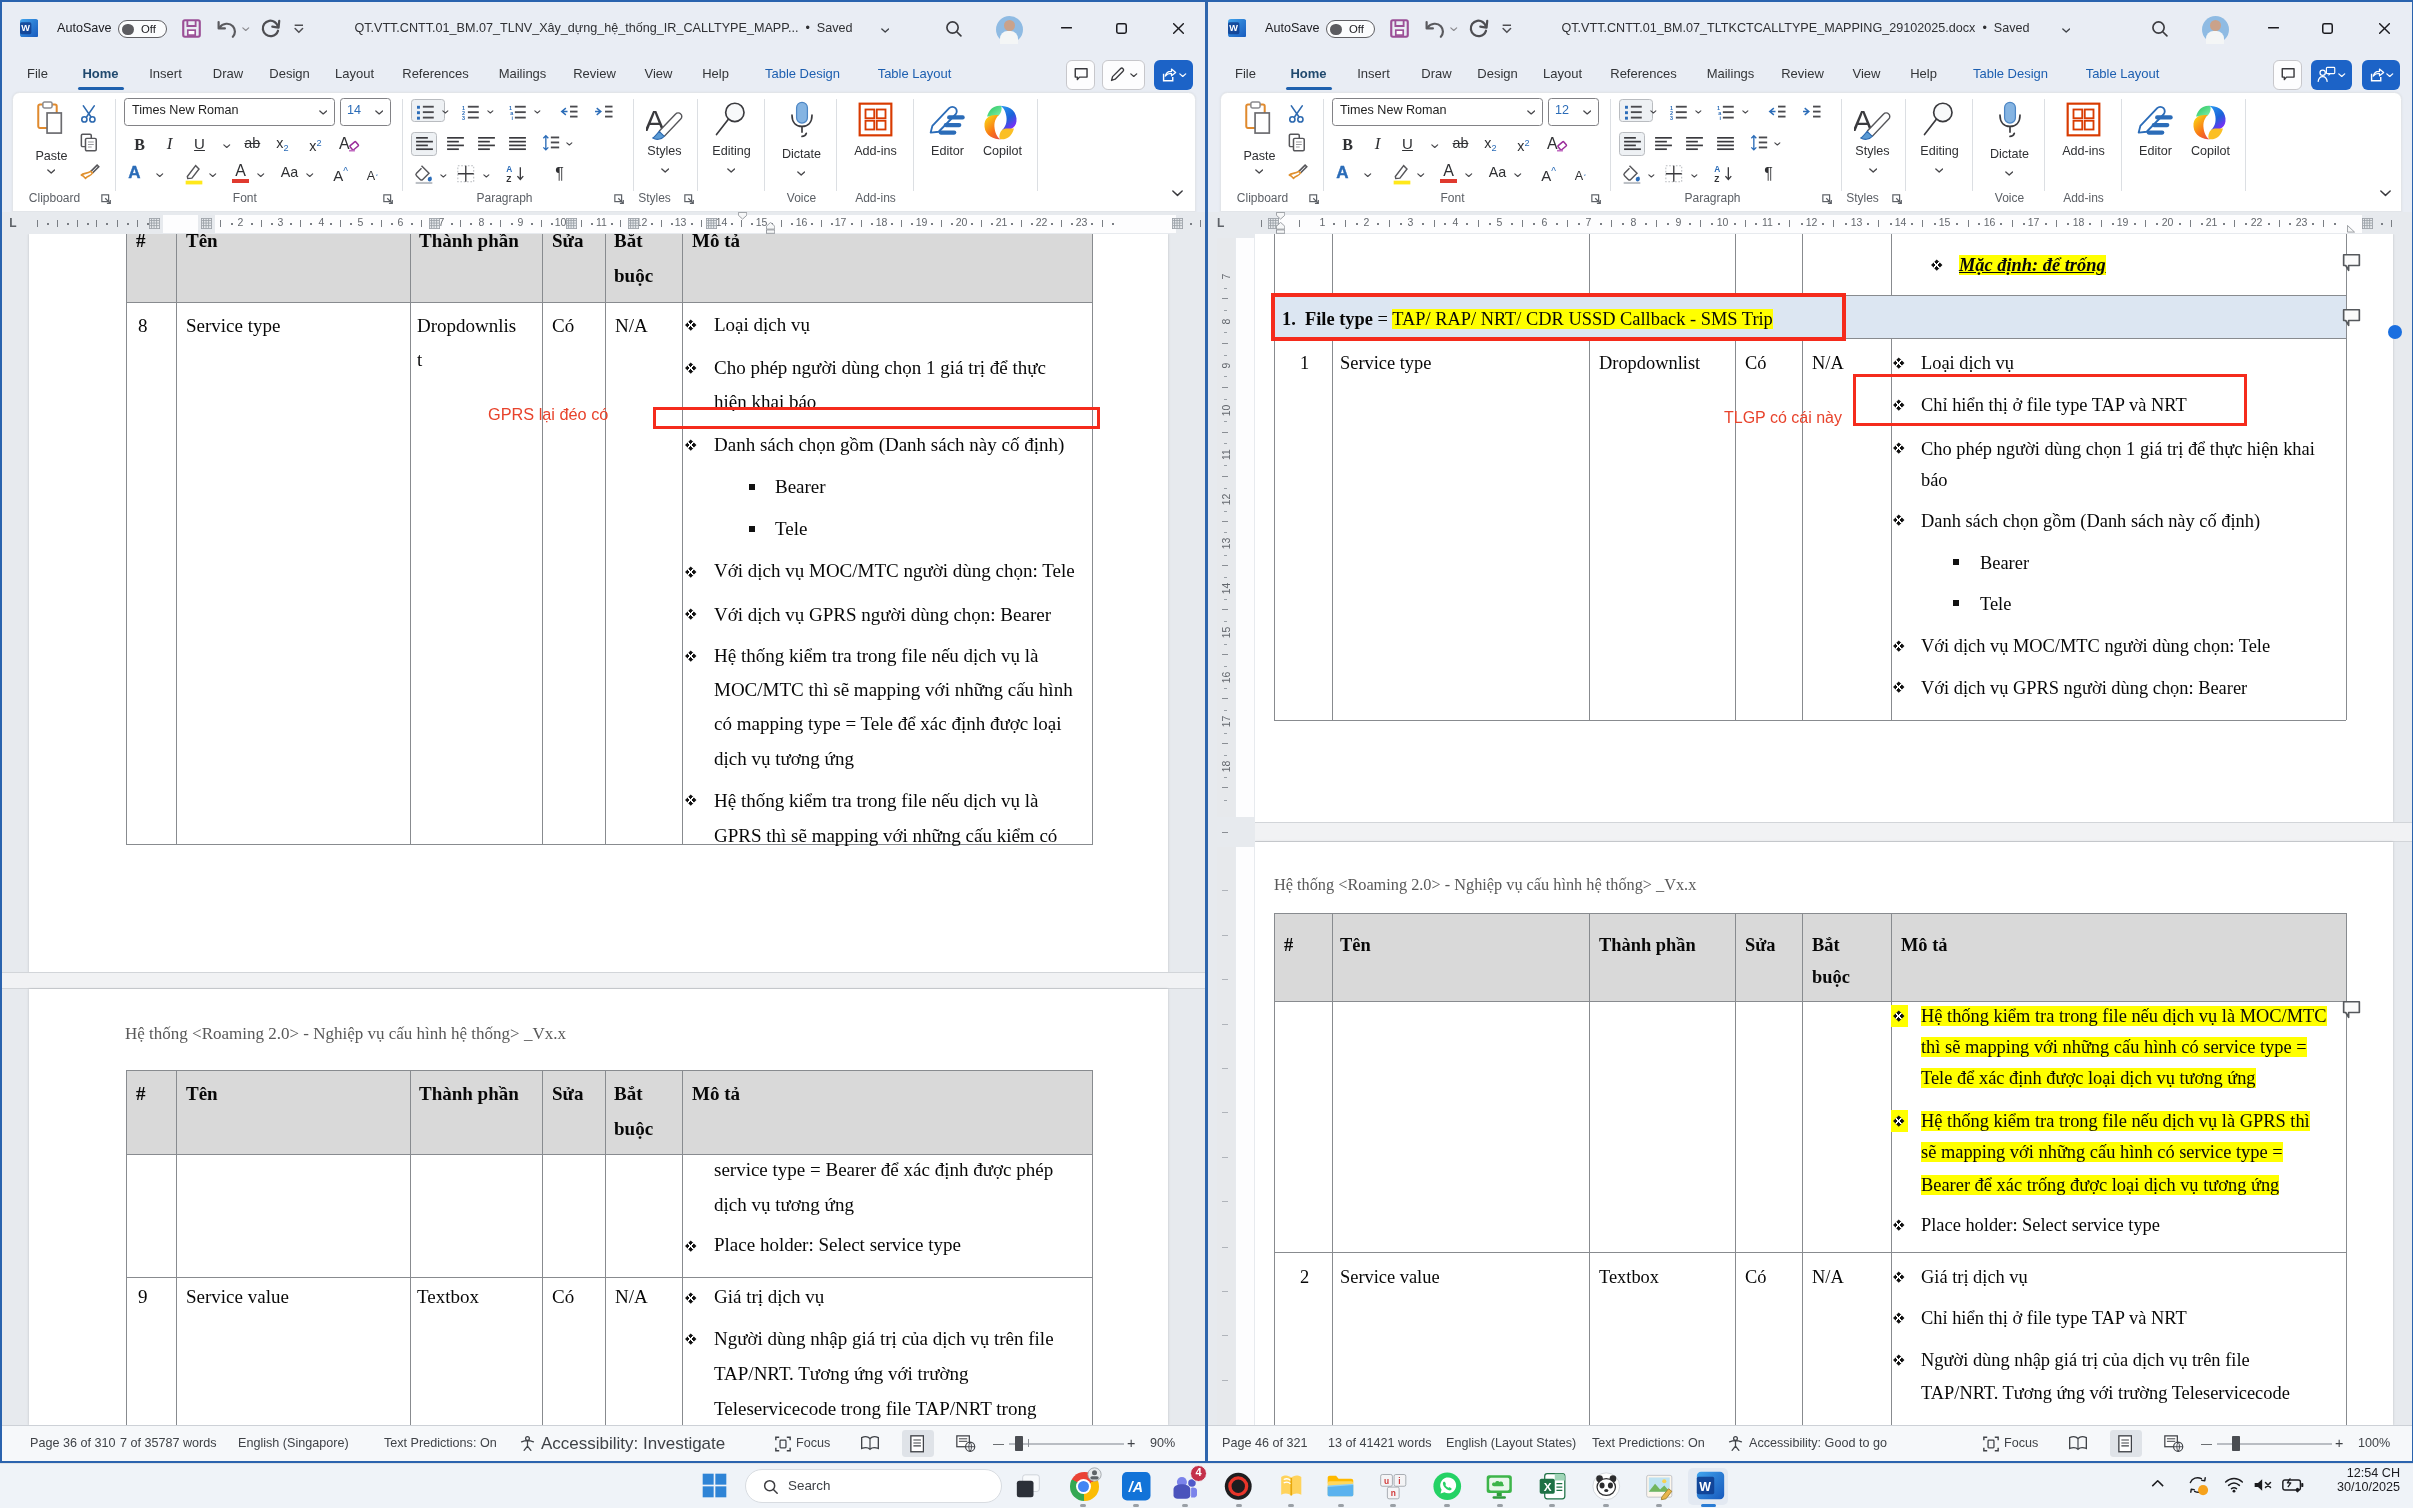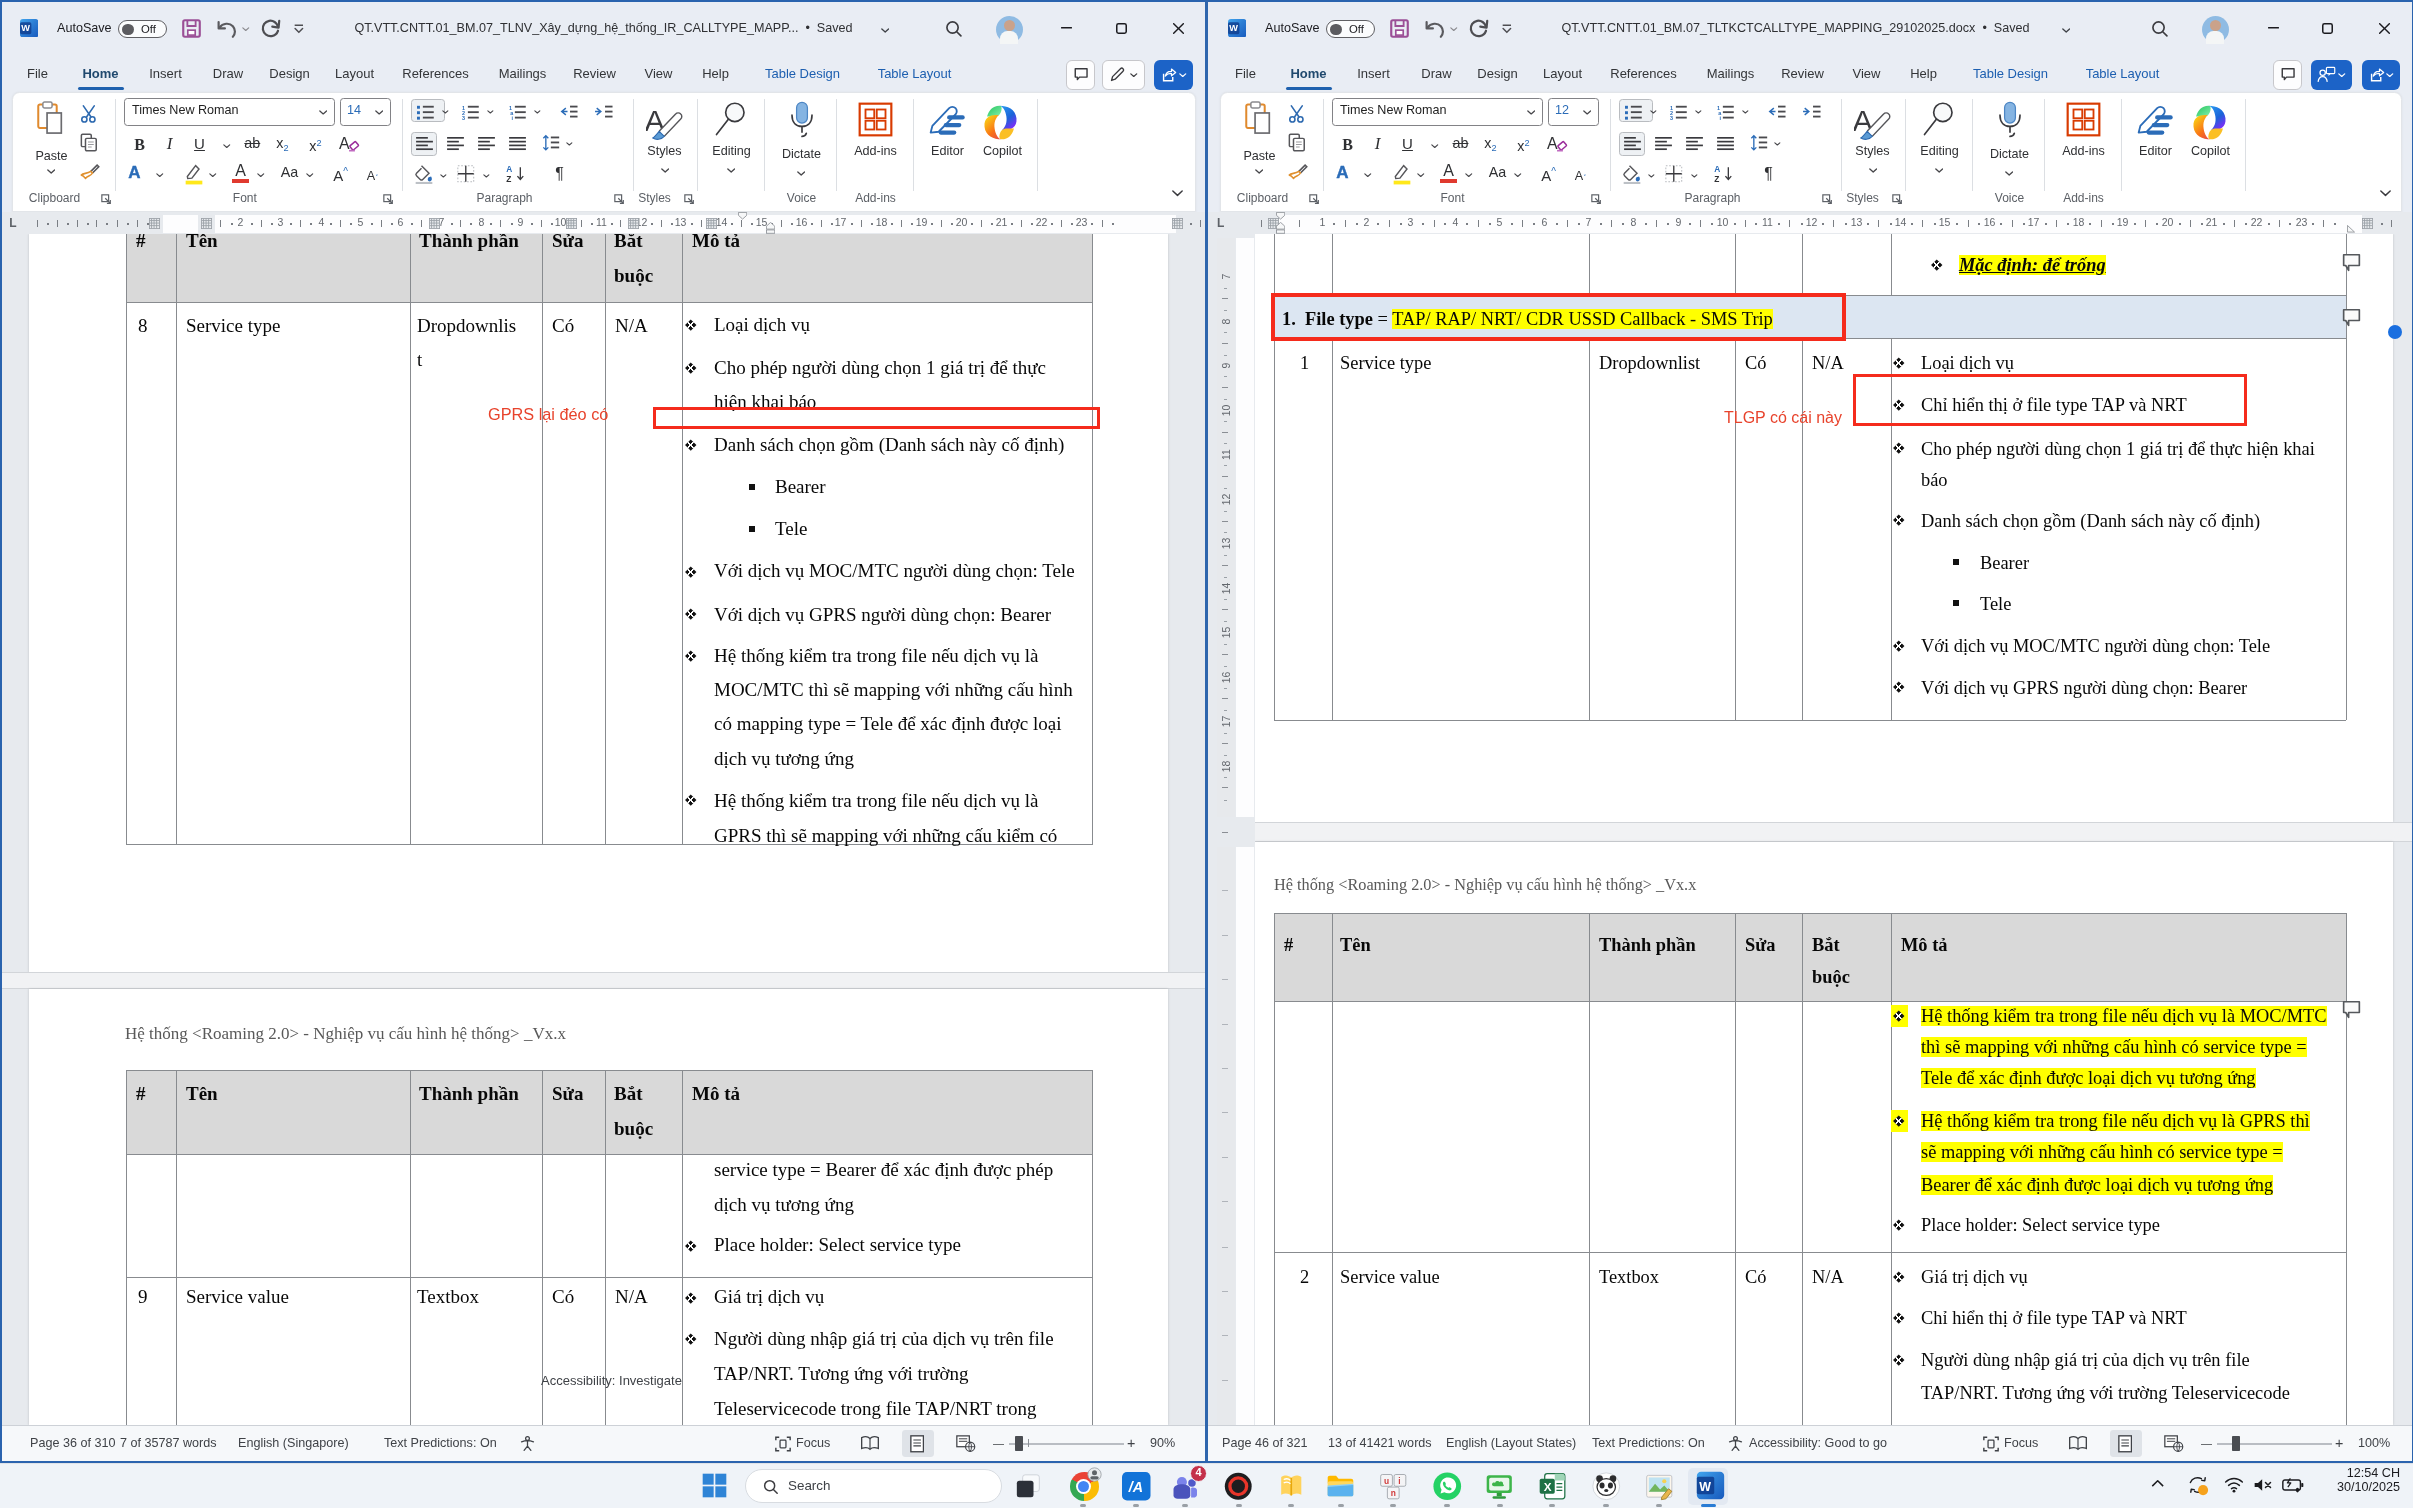--- a/index.html
+++ b/index.html
@@ -609,21 +609,21 @@
   </svg>
 <div class="a" style="left:0px;top:1425px;width:1207px;height:36px;background:#f6f8fa;border-top:0.8px solid #cdd1d7"></div>
 <div class="a" style="left:30px;top:1435px;font-size:12.6px;line-height:17.6px;color:#3f4247;white-space:nowrap">Page 36 of 310</div>
 <div class="a" style="left:120px;top:1435px;font-size:12.6px;line-height:17.6px;color:#3f4247;white-space:nowrap">7 of 35787 words</div>
 <div class="a" style="left:238px;top:1435px;font-size:12.6px;line-height:17.6px;color:#3f4247;white-space:nowrap">English (Singapore)</div>
 <div class="a" style="left:384px;top:1435px;font-size:12.6px;line-height:17.6px;color:#3f4247;white-space:nowrap">Text Predictions: On</div>
 <svg class="a" style="left:519px;top:1435px" width="17" height="17" viewBox="0 0 20 20" fill="none">
     <circle cx="10" cy="4" r="2.2" stroke="#3f4247" stroke-width="1.5"></circle>
 <path d="M3 8 C7 6.5 13 6.5 17 8 M10 7.5 L10 13 M10 13 L6 18 M10 13 L14 18" stroke="#3f4247" stroke-width="1.5" fill="none" stroke-linecap="round"></path>
   </svg>
-<div class="a" style="left:541px;top:1372px;font-size:13px;line-height:17.6px;color:#3f4247;white-space:nowrap">Accessibility: Investigate</div>
+<div class="a" style="left:541px;top:1435px;font-size:17px;line-height:17.6px;color:#3f4247;white-space:nowrap">Accessibility: Investigate</div>
 <svg class="a" style="left:775px;top:1436px" width="16" height="16" viewBox="0 0 19 19" fill="none">
     <path d="M1 5 V1.5 H5 M14 1.5 H18 V5 M18 14 V17.5 H14 M5 17.5 H1 V14" stroke="#3f4247" stroke-width="1.7" fill="none"></path>
     <rect x="6" y="5" width="7" height="9" rx="1" stroke="#3f4247" stroke-width="1.5"></rect>
   </svg>
 <div class="a" style="left:796px;top:1435px;font-size:12.6px;line-height:17.6px;color:#3f4247;white-space:nowrap">Focus</div>
 <svg class="a" style="left:860px;top:1435px" width="20" height="17" viewBox="0 0 24 20" fill="none">
     <path d="M2 3 C6 1 10 2 12 4 C14 2 18 1 22 3 V16 C18 14.5 14 15 12 17 C10 15 6 14.5 2 16 Z" stroke="#3f4247" stroke-width="1.6" fill="none"></path>
     <path d="M12 4 V16.5" stroke="#3f4247" stroke-width="1.4"></path>
   </svg>
 <div class="a" style="left:902px;top:1430px;width:32px;height:27px;background:#dfe3e8;border-radius:3.4px"></div>
@@ -1077,21 +1077,21 @@
 <div class="a ser docT" style="left:1812px;top:966px;font-size:18.4px;line-height:22px;font-weight:bold;white-space:nowrap">buộc</div>
 <div class="a" style="left:1891px;top:1005px;width:17px;height:22px;background:#ffff00"></div>
 <span class="dia" style="left:1895px;top:1012px"></span>
 <div class="a ser docT" style="left:1921px;top:1005px;font-size:18.4px;line-height:22px;white-space:nowrap"><span class="hl">Hệ thống kiểm tra trong file nếu dịch vụ là MOC/MTC</span></div>
 <div class="a ser docT" style="left:1921px;top:1036px;font-size:18.4px;line-height:22px;white-space:nowrap"><span class="hl">thì sẽ mapping với những cấu hình có service type =</span></div>
 <div class="a ser docT" style="left:1921px;top:1067px;font-size:18.4px;line-height:22px;white-space:nowrap"><span class="hl">Tele để xác định được loại dịch vụ tương ứng</span></div>
 <div class="a" style="left:1891px;top:1110px;width:17px;height:22px;background:#ffff00"></div>
 <span class="dia" style="left:1895px;top:1117px"></span>
 <div class="a ser docT" style="left:1921px;top:1110px;font-size:18.4px;line-height:22px;white-space:nowrap"><span class="hl">Hệ thống kiểm tra trong file  nếu dịch vụ là GPRS thì</span></div>
 <div class="a ser docT" style="left:1921px;top:1141px;font-size:18.4px;line-height:22px;white-space:nowrap"><span class="hl">sẽ mapping với những cấu hình có service type =</span></div>
-<div class="a ser docT" style="left:1921px;top:1174px;font-size:18.4px;line-height:22px;white-space:nowrap"><span class="hl">Bearer để xác định được loại dịch vụ tương ứng</span></div>
+<div class="a ser docT" style="left:1921px;top:1174px;font-size:18.4px;line-height:22px;white-space:nowrap"><span class="hl">Bearer để xác trống được loại dịch vụ tương ứng</span></div>
 <span class="dia" style="left:1895px;top:1221px"></span>
 <div class="a ser docT" style="left:1921px;top:1214px;font-size:18.4px;line-height:22px;white-space:nowrap">Place holder: Select service type</div>
 <svg class="a" style="left:2342px;top:1000px" width="19" height="25" viewBox="0 0 23 30" fill="none">
     <path d="M2 2 H21 V15 H8 V21 L4.5 15 H2 Z" fill="#fbfbfb" stroke="#55585c" stroke-width="2" stroke-linejoin="round"></path>
   </svg>
 <div class="a ser docT" style="left:1300px;top:1266px;font-size:18.4px;line-height:22px;white-space:nowrap">2</div>
 <div class="a ser docT" style="left:1340px;top:1266px;font-size:18.4px;line-height:22px;white-space:nowrap">Service value</div>
 <div class="a ser docT" style="left:1599px;top:1266px;font-size:18.4px;line-height:22px;white-space:nowrap">Textbox</div>
 <div class="a ser docT" style="left:1745px;top:1266px;font-size:18.4px;line-height:22px;white-space:nowrap">Có</div>
 <div class="a ser docT" style="left:1812px;top:1266px;font-size:18.4px;line-height:22px;white-space:nowrap">N/A</div>

